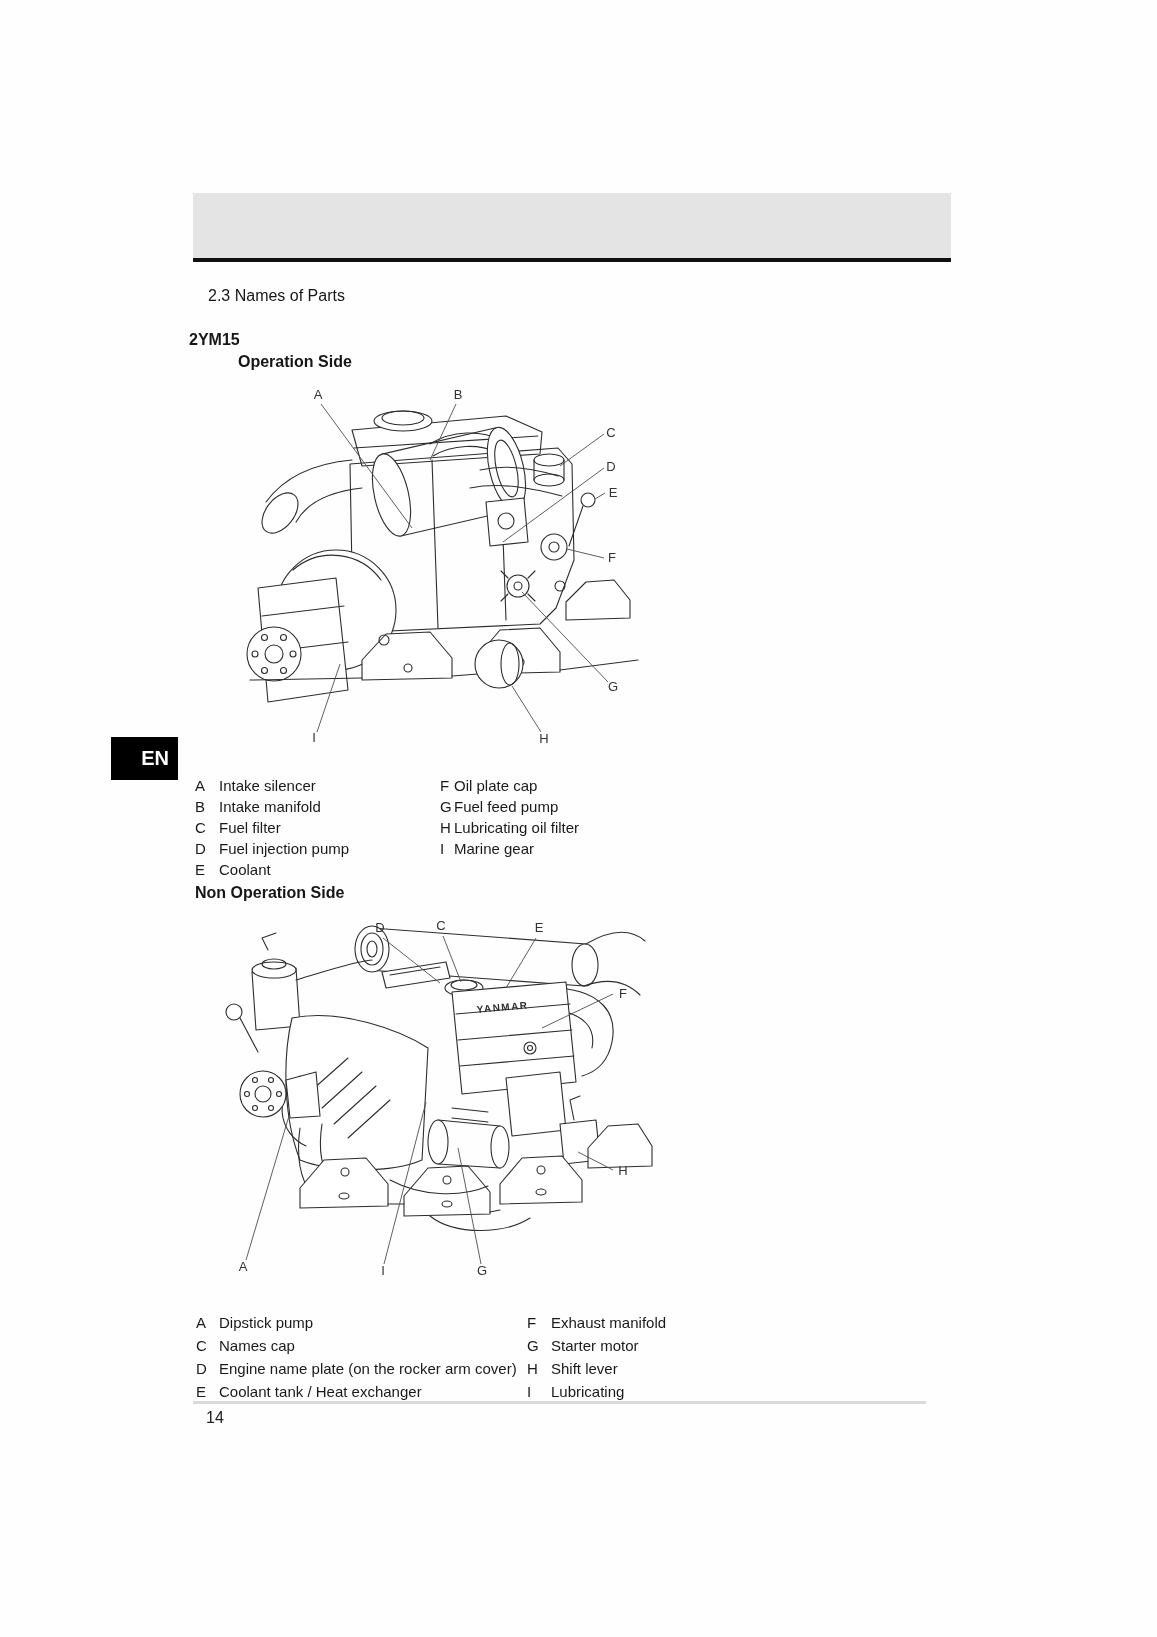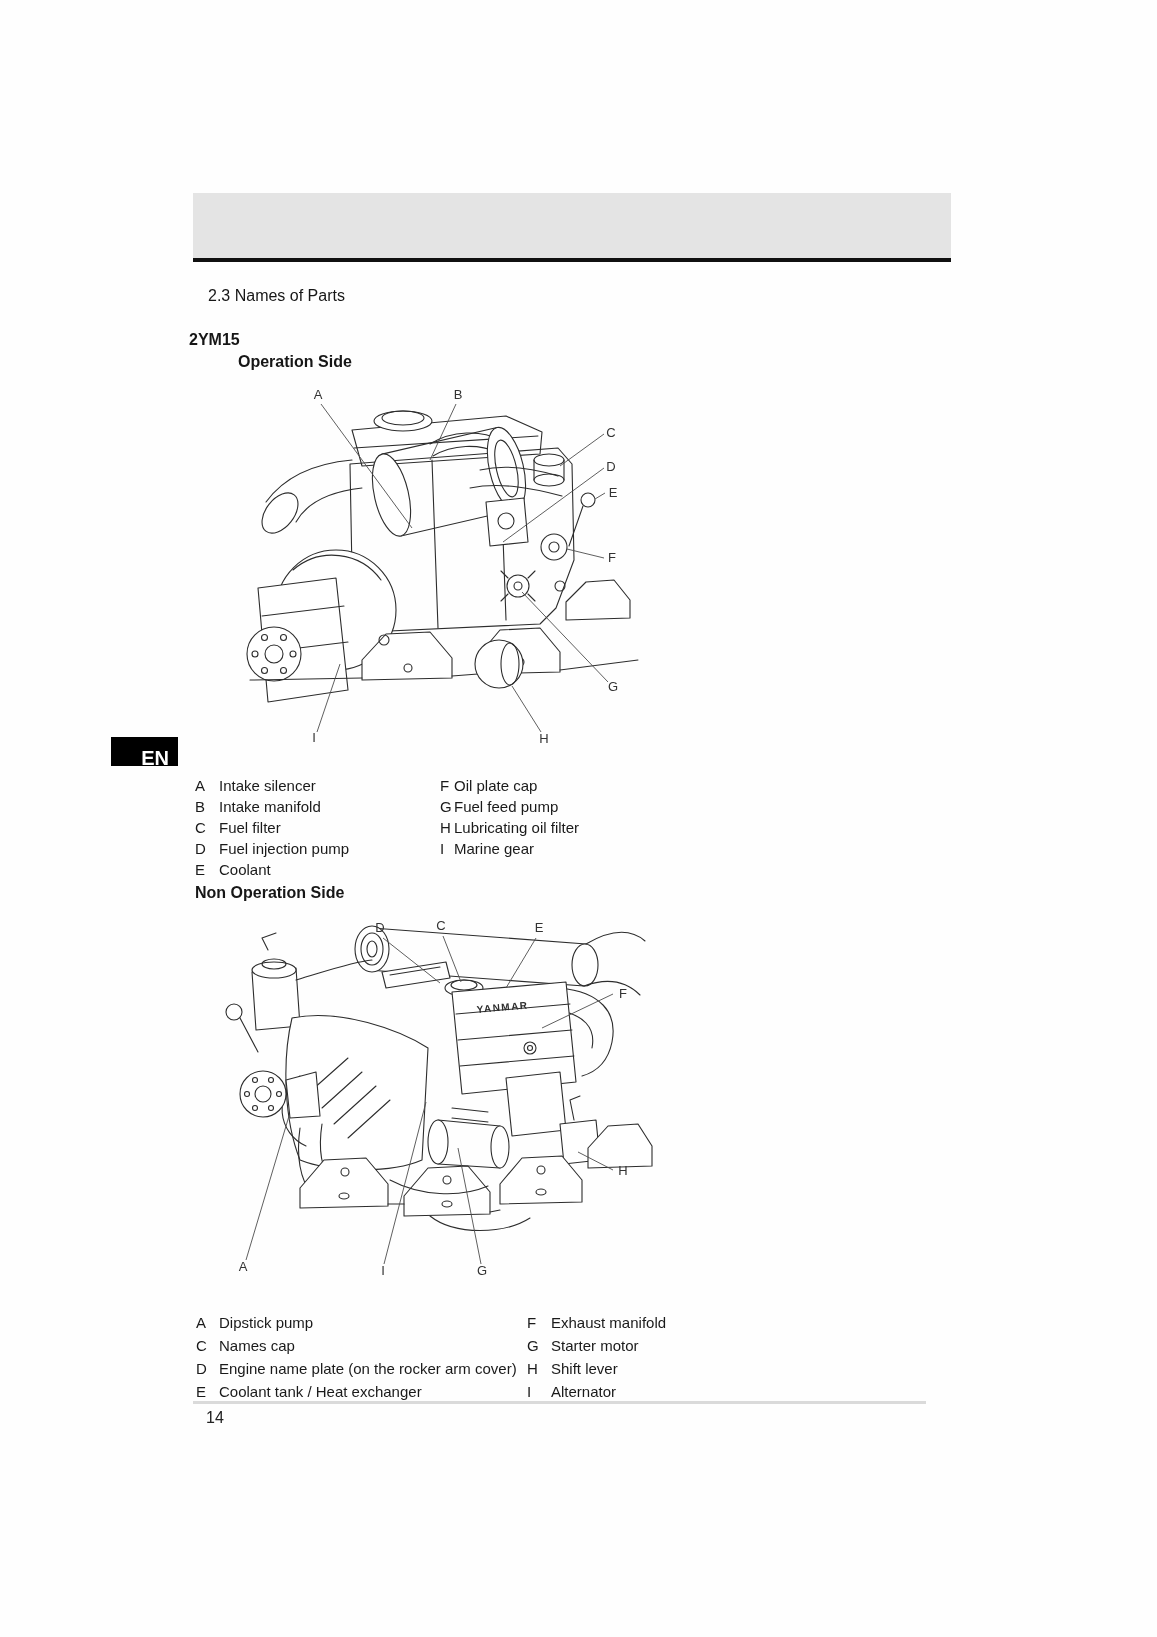--- a/index.html
+++ b/index.html
@@ -10,21 +10,21 @@
   .chapter-box { left:193px; top:193px; width:758px; height:65px; background:#e4e4e4; }
   .chapter-title { left:232px; top:213px; font-size:25px; font-weight:bold; letter-spacing:.3px; color:#111; white-space:nowrap; }
   .chapter-rule { left:193px; top:258px; width:758px; height:4px; background:#101010; }
 
   .section-title { left:208px; top:287px; font-size:16px; font-weight:normal; white-space:nowrap; }
   .model-label  { left:189px; top:331px; font-size:16px; font-weight:bold; }
   .subhead      { font-size:16px; font-weight:bold; white-space:nowrap; }
   .op-head      { left:195px; top:353px;margin-left:43px; }
   .nonop-head   { left:195px; top:884px; }
 
-  .en-tab { left:111px; top:737px; width:67px; height:29px; background:#000; color:#fff;
+  .en-tab { left:111px; top:737px; width:67px; height:43px; background:#000; color:#fff;
             font-size:20px; font-weight:bold; line-height:43px; text-align:right;
             padding-right:9px; box-sizing:border-box; }
 
   .parts { font-size:15px; color:#1a1a1a; }
   .parts .row { display:flex; align-items:baseline; }
   .parts .k { flex:0 0 auto; }
   .parts .n { white-space:nowrap;margin-top:23px; }
   .list1 .row { height:20.9px; line-height:20.9px; }
   .list2 .row { height:23px;  line-height:23px; }
   .l1-left  { left:195px; top:753px; }
@@ -312,20 +312,20 @@
     <div class="row">
         <span class="k">G</span>
         <span class="n">Starter motor</span>
       </div>
     <div class="row">
         <span class="k">H</span>
         <span class="n">Shift lever</span>
       </div>
     <div class="row">
         <span class="k">I</span>
-        <span class="n">Alternator</span>
+        <span class="n">Lubricating</span>
       </div>
   </div>
 
   <div class="abs footer-rule"></div>
   <div class="abs page-num">14</div>
 
 </div>
 
 </body></html>

